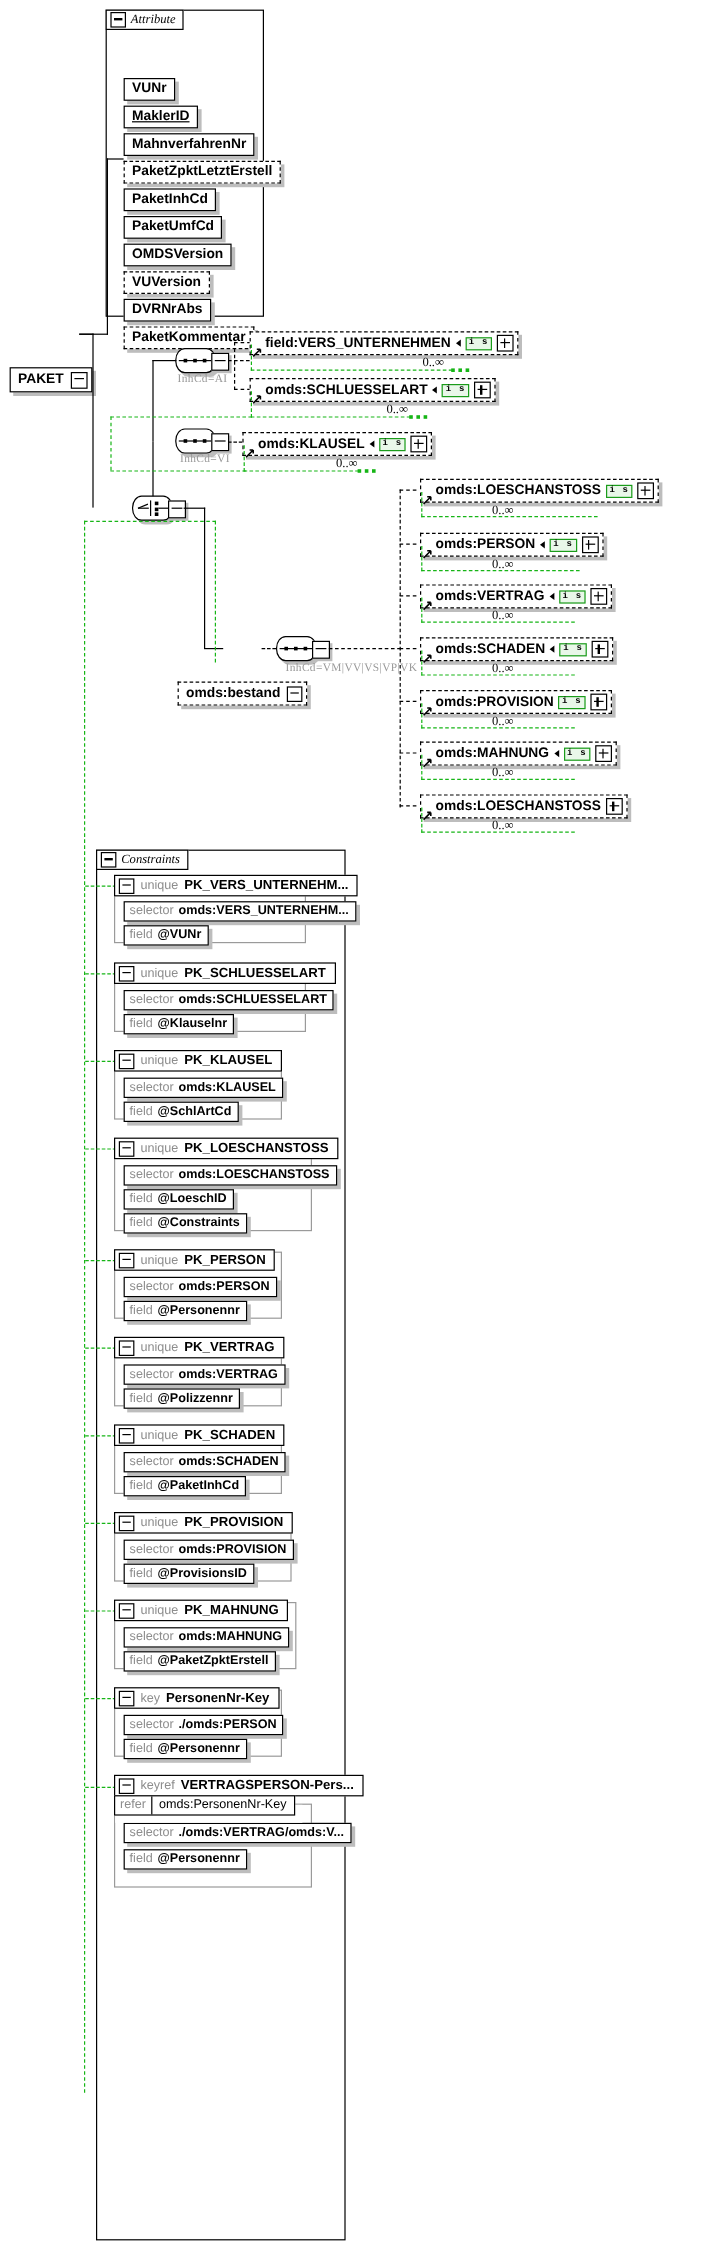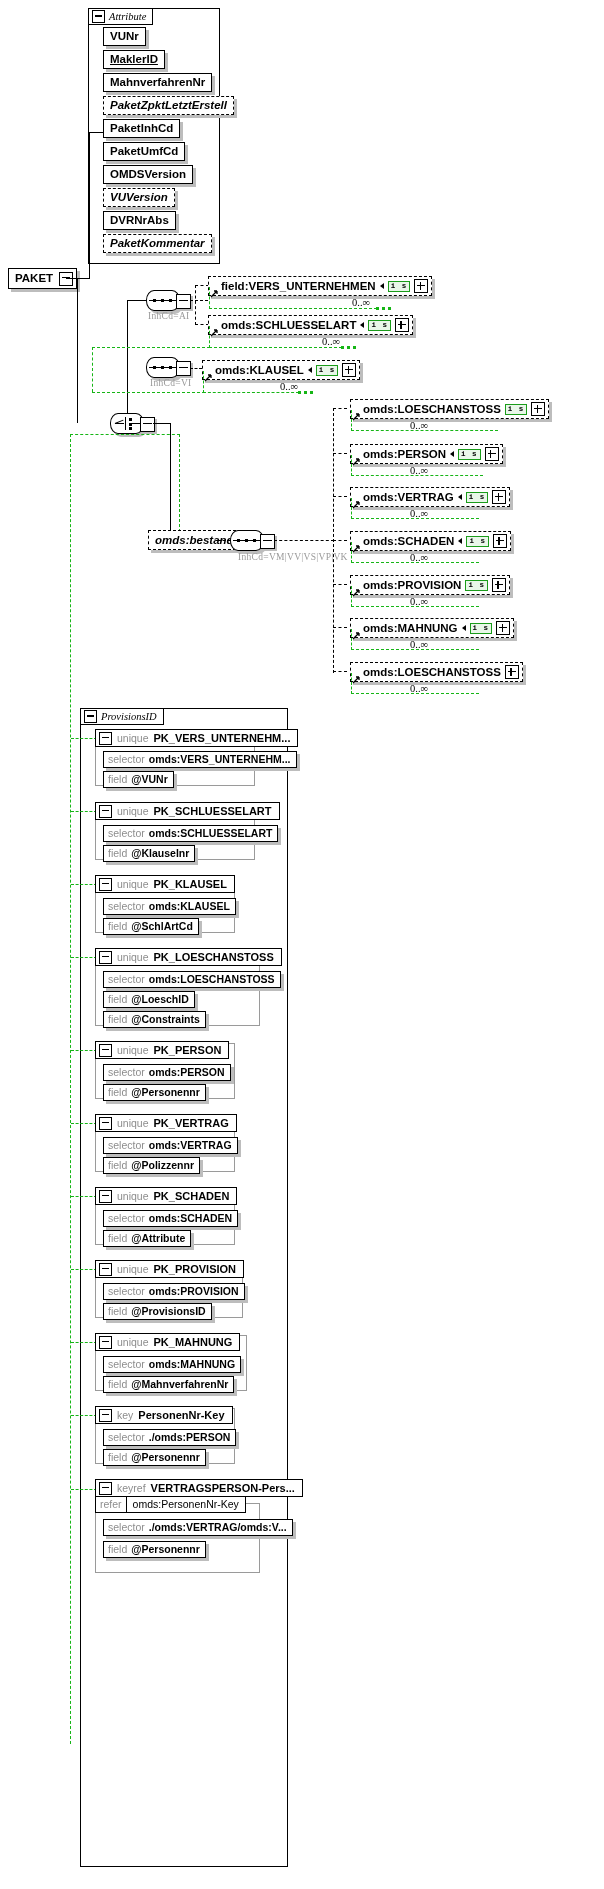--- a/index.html
+++ b/index.html
@@ -16,22 +16,23 @@
     border:1.6px solid #000;
     box-shadow:3px 3px 0 0 #bdbdbd;
     display:flex;align-items:center;
     box-sizing:border-box;
     white-space:nowrap;
     font-weight:bold;
     padding:0 6px;
     height:19px;
     line-height:17px;
     font-size:11.5px;
-  }
-  .nodebox.optional{border-style:dashed;border-width:1.6px;font-style:italic;}
+    margin-top:38px;
+  }
+  .nodebox.optional{border-style:dashed;border-width:1.6px;}
 
   
   .refbox{
     position:absolute;background:#fff;
     border:1.5px dashed #000;
     box-shadow:3px 3px 0 0 #bdbdbd;
     height:20px;box-sizing:border-box;
     display:flex;align-items:center;gap:4px;
     padding:0 3px 0 12px;
     white-space:nowrap;font-weight:bold;font-size:11.5px;
@@ -450,21 +451,21 @@
   <span class="plusbtn"></span>
 </div>
 <div class="card" style="left:410px;top:683px;">0..∞</div>
 <div class="g-v" style="left:351px;top:673px;height:21px;"></div>
 <div class="g-h" style="left:351px;top:693px;width:128px;"></div>
 
 <div class="frame" style="left:80px;top:708px;width:208px;height:1159px;"></div>
 <div class="frame-mask" style="left:82px;top:709px;width:66px;height:15px;"></div>
 <div class="frame-tab" style="left:80px;top:708px;">
   <span class="minusbtn"></span>
-  <span>ProvisionsID</span>
+  <span>Constraints</span>
 </div>
 
 <div class="cpanel" style="left:95px;top:730px;width:160px;height:56px;"></div>
 <div class="cpanel-mask" style="left:96px;top:731px;width:152px;height:15px;"></div>
 <div class="cpanel-tab" style="left:95px;top:729px;">
   <span class="minusbtn" style="width:11px;height:11px;"></span>
   <span class="kw">unique</span>
   <span class="nm">PK_VERS_UNTERNEHM...</span>
 </div>
 <div class="cbox" style="left:103px;top:751px;">
@@ -572,21 +573,21 @@
   <span class="minusbtn" style="width:11px;height:11px;"></span>
   <span class="kw">unique</span>
   <span class="nm">PK_SCHADEN</span>
 </div>
 <div class="cbox" style="left:103px;top:1210px;">
   <span class="kw">selector</span>
   <span class="val">omds:SCHADEN</span>
   </div>
 <div class="cbox" style="left:103px;top:1230px;">
   <span class="kw">field</span>
-  <span class="val">@Attribute</span>
+  <span class="val">@PaketInhCd</span>
   </div>
 <div class="g-h" style="left:71px;top:1196px;width:26px;"></div>
 
 <div class="cpanel" style="left:95px;top:1262px;width:148px;height:56px;"></div>
 <div class="cpanel-mask" style="left:96px;top:1263px;width:122px;height:15px;"></div>
 <div class="cpanel-tab" style="left:95px;top:1260px;">
   <span class="minusbtn" style="width:11px;height:11px;"></span>
   <span class="kw">unique</span>
   <span class="nm">PK_PROVISION</span>
 </div>
@@ -606,21 +607,21 @@
   <span class="minusbtn" style="width:11px;height:11px;"></span>
   <span class="kw">unique</span>
   <span class="nm">PK_MAHNUNG</span>
 </div>
 <div class="cbox" style="left:103px;top:1356px;">
   <span class="kw">selector</span>
   <span class="val">omds:MAHNUNG</span>
   </div>
 <div class="cbox" style="left:103px;top:1376px;">
   <span class="kw">field</span>
-  <span class="val">@MahnverfahrenNr</span>
+  <span class="val">@PaketZpktErstell</span>
   </div>
 <div class="g-h" style="left:71px;top:1342px;width:26px;"></div>
 
 <div class="cpanel" style="left:95px;top:1408px;width:140px;height:56px;"></div>
 <div class="cpanel-mask" style="left:96px;top:1409px;width:106px;height:15px;"></div>
 <div class="cpanel-tab" style="left:95px;top:1406px;">
   <span class="minusbtn" style="width:11px;height:11px;"></span>
   <span class="kw">key</span>
   <span class="nm">PersonenNr-Key</span>
 </div>

